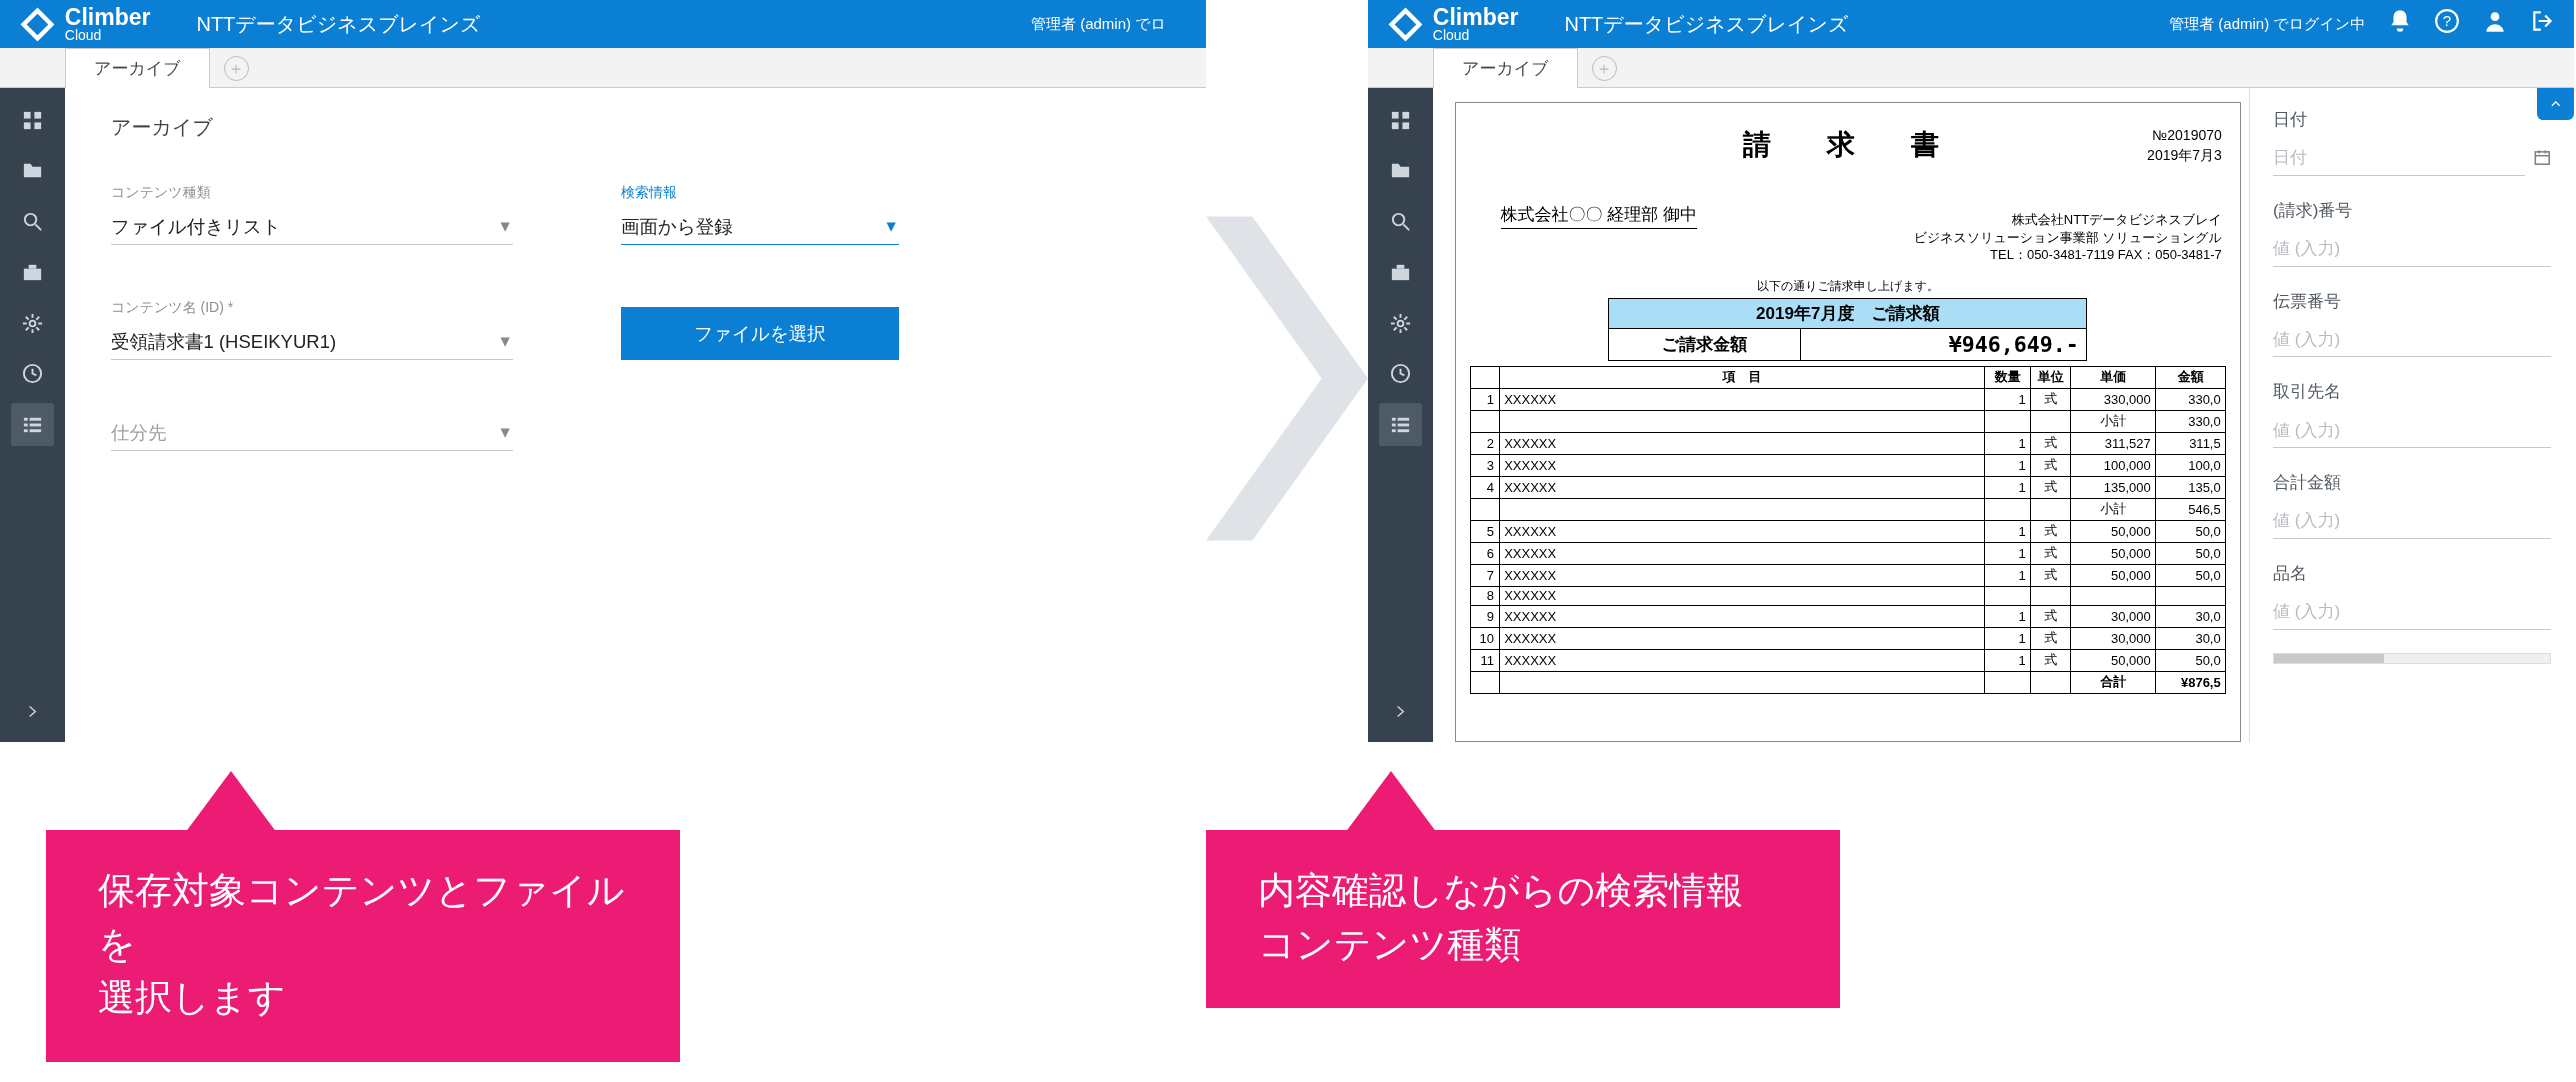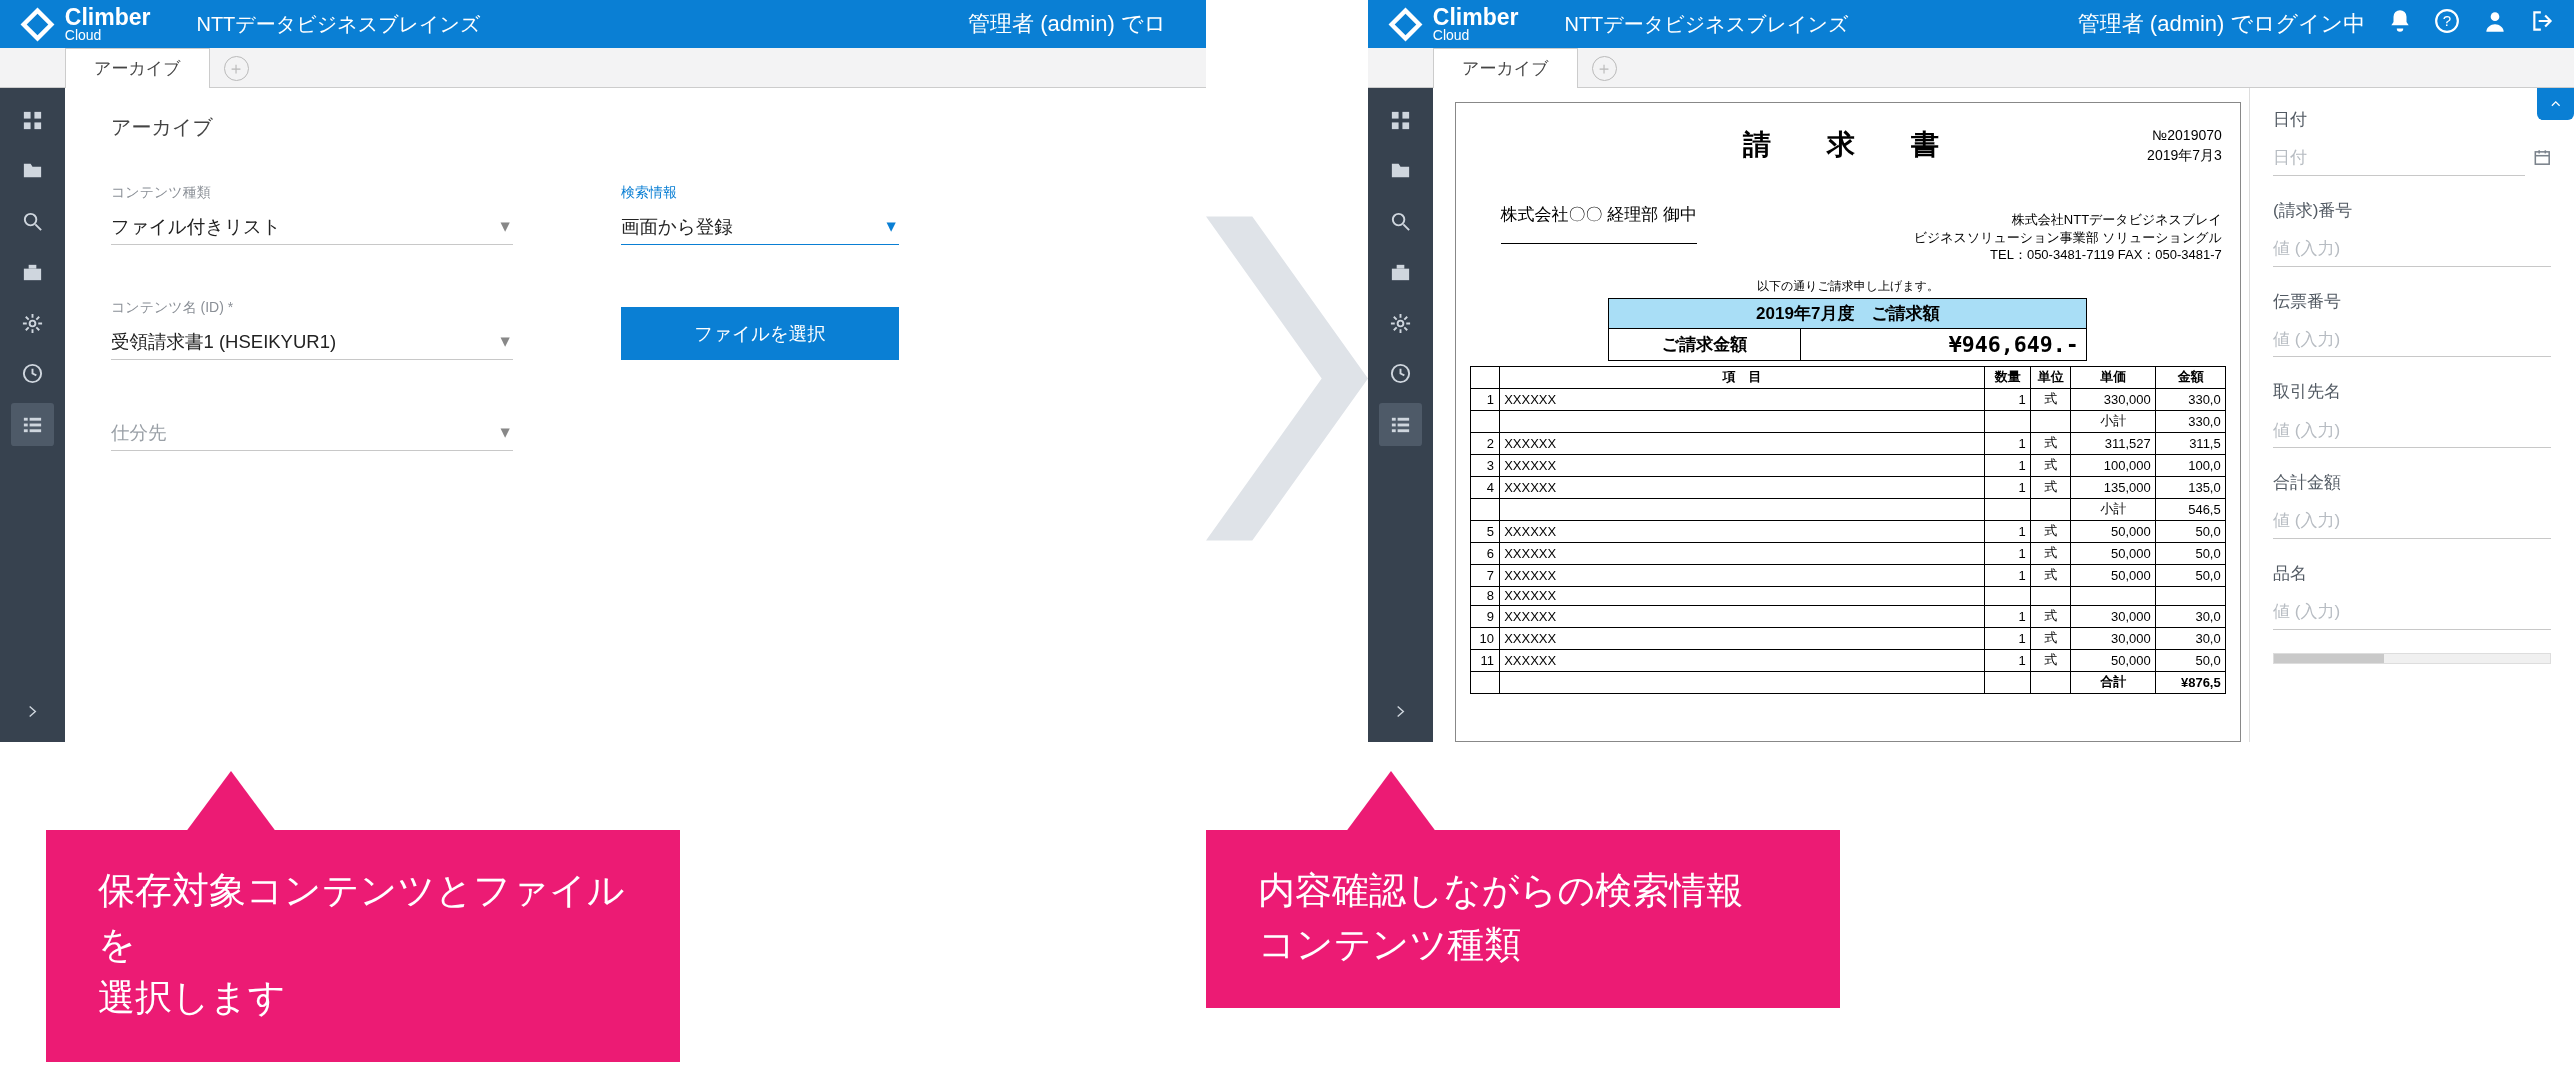--- a/index.html
+++ b/index.html
@@ -12,21 +12,21 @@
   .panel.right { margin-left: 162px; }
 
   .topbar { background: #0a7fd4; color: #fff; height: 48px; display: flex; align-items: center; padding: 0 18.5px; font-size: 21.6px; }
   .logo { display: flex; align-items: center; gap: 9.3px; }
   .logo-mark { width: 37px; height: 37px; }
   .logo-text { display: flex; flex-direction: column; line-height: 1; }
   .logo-text .big { font-size: 23px; font-weight: 700; }
   .logo-text .sub { font-size: 14px; margin-top: -1.5px; }
   .org-name { margin-left: 46px; font-size: 20px; }
   .topbar .spacer { flex: 1; }
-  .login-status { font-size: 22px; margin-right: 21.6px; }
+  .login-status { font-size: 15px; margin-right: 21.6px; }
   .top-icons { display: flex; gap: 21.6px; align-items: center; }
   .top-icons svg { width: 26px; height: 26px; fill: #fff; }
 
   .tabstrip { background: #f3f3f4; height: 40px; display: flex; align-items: flex-end; padding-left: 65px; border-bottom: 0.8px solid #ccc; position: relative; }
   .tab { background: #fff; border: 0.8px solid #ccc; border-bottom: none; padding: 7.7px 28px; font-size: 17px; color: #444; position: relative; top: 0.8px; }
   .tab-add { width: 25px; height: 25px; border: 1.5px solid #bababa; border-radius: 50%; display: flex; align-items: center; justify-content: center; margin-left: 14px; margin-bottom: 6.2px; color: #bababa; font-size: 17px; }
 
   .workspace { flex: 1; display: flex; background: #fff; position: relative; overflow: hidden; }
   .siderail { width: 65px; background: #37424f; display: flex; flex-direction: column; align-items: center; padding-top: 10.8px; gap: 7.7px; position: relative; }
   .rail-item { width: 43px; height: 43px; display: flex; align-items: center; justify-content: center; border-radius: 3.1px; }
@@ -46,21 +46,21 @@
   .field-control.blue-line { border-bottom: 1.5px solid #0a7fd4; }
   .field-control .caret { color: #888; }
   .btn-primary { background: #0a7fd4; color: #fff; border: none; padding: 14px 26px; font-size: 18.5px; cursor: pointer; }
 
   
   .preview-wrap { flex: 1; display: flex; overflow: hidden; }
   .doc-area { flex: 1; padding: 14px 7.7px 0 21.6px; overflow: hidden; }
   .doc-page { background: #fff; border: 0.8px solid #888; width: 100%; height: 100%; padding: 23px 14px 9.3px 14px; font-size: 14px; color: #000; position: relative; }
   .doc-title { text-align: center; font-size: 28px; letter-spacing: 14px; font-weight: 700; margin-bottom: 7.7px; }
   .doc-meta-right { position: absolute; top: 23px; right: 18.5px; text-align: right; font-size: 14px; line-height: 1.4; }
-  .doc-addr { font-size: 17px; margin: 31px 0 0 31px; border-bottom: 0.8px solid #000; display: inline-block; padding-bottom: 17px; }
+  .doc-addr { font-size: 17px; margin: 31px 0 15px 31px; border-bottom: 0.8px solid #000; display: inline-block; padding-bottom: 2px; }
   .doc-sender { position: absolute; top: 108px; right: 18.5px; text-align: right; font-size: 13px; line-height: 1.35; }
   .doc-note { text-align: center; font-size: 12px; margin-top: 34px; }
   .summary-table { margin: 3.1px auto 4.6px; border-collapse: collapse; width: 479px; }
   .summary-table td { border: 1.2px solid #000; padding: 3.1px 7.7px; text-align: center; font-size: 17px; }
   .summary-table .hdr { background: #a9def6; font-weight: 700; }
   .summary-table .val { font-size: 21.6px; font-weight: 700; text-align: right; font-family: monospace; }
   .summary-table .lab { font-weight: 700; }
   .items-table { border-collapse: collapse; width: 100%; margin-top: 4.6px; table-layout: fixed; }
   .items-table th, .items-table td { border: 0.8px solid #000; font-size: 13px; padding: 1.5px 4.6px; }
   .items-table th { font-weight: 700; text-align: center; }

